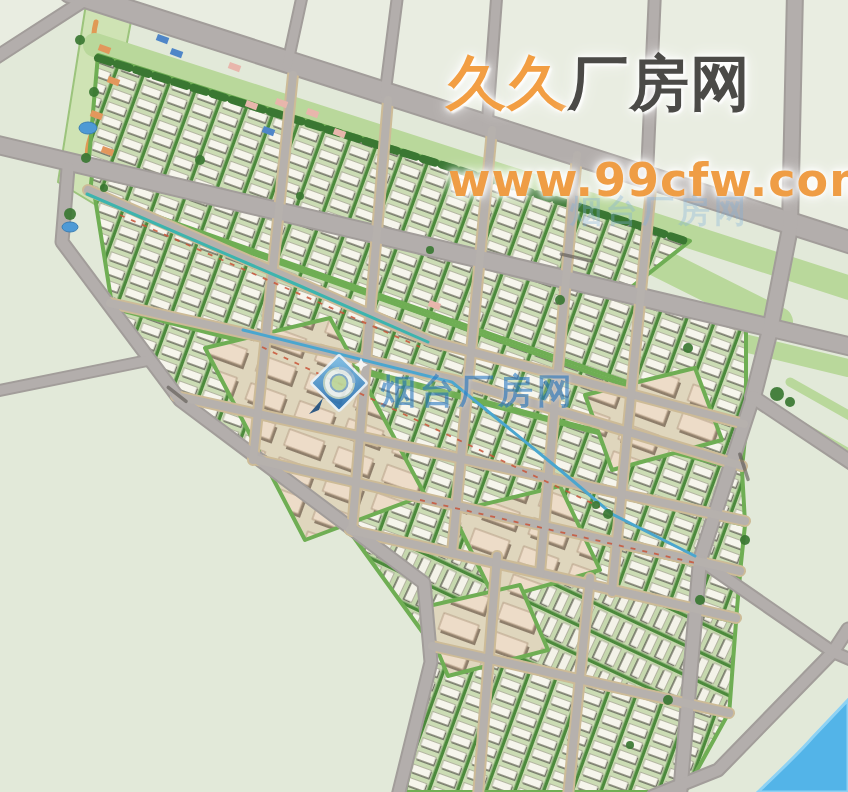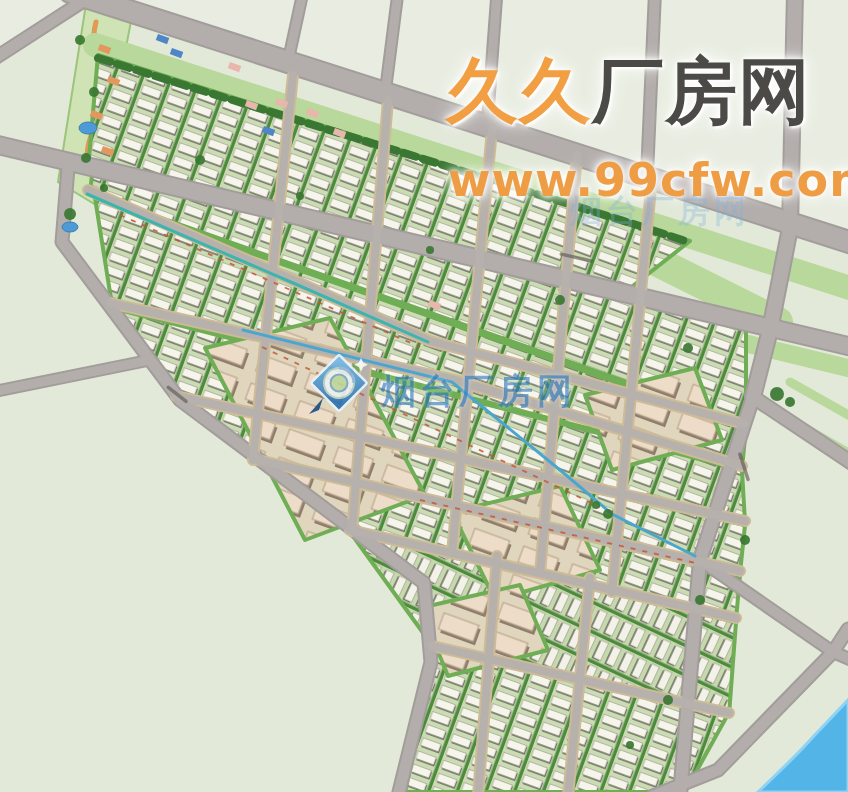--- a/index.html
+++ b/index.html
@@ -1,21 +1,21 @@
 <!DOCTYPE html>
 <html><head>
 <meta charset="utf-8">
 <style>
   html,body{margin:0;padding:0;background:#dfe6d6;}
   body{width:848px;height:792px;overflow:hidden;position:relative;
        font-family:"DejaVu Sans","Liberation Sans",sans-serif;}
   #map-stage{position:absolute;inset:0;}
   #map-stage svg{display:block;}
   .wm{position:absolute;white-space:nowrap;pointer-events:none;}
-  .wm-main{left:446px;top:44px;font-size:72px;font-weight:bold;letter-spacing:1px;
+  .wm-main{left:446px;top:44px;font-size:60px;font-weight:bold;letter-spacing:1px;
       text-shadow:0 0 5px #fff,0 0 10px #fff,0 0 18px rgba(255,255,255,.95),2px 2px 2px rgba(255,255,255,.8);}
   .wm-url{left:448px;top:153px;font-size:46px;font-weight:bold;letter-spacing:1px;
       text-shadow:0 0 5px #fff,0 0 10px #fff,0 0 16px rgba(255,255,255,.95);}
   .wm-faint{left:570px;top:190px;font-size:32px;font-weight:bold;letter-spacing:4px;opacity:.33;}
   .wm-center{left:303px;top:348px;display:flex;align-items:flex-start;}
   .wm-center .txt{font-size:35px;font-weight:bold;letter-spacing:4px;opacity:.62;margin-top:20px;
       text-shadow:0 0 4px rgba(255,255,255,.6);}
   .logo-box{width:74px;height:76px;margin-right:4px;opacity:.9;}
 </style>
 </head>

